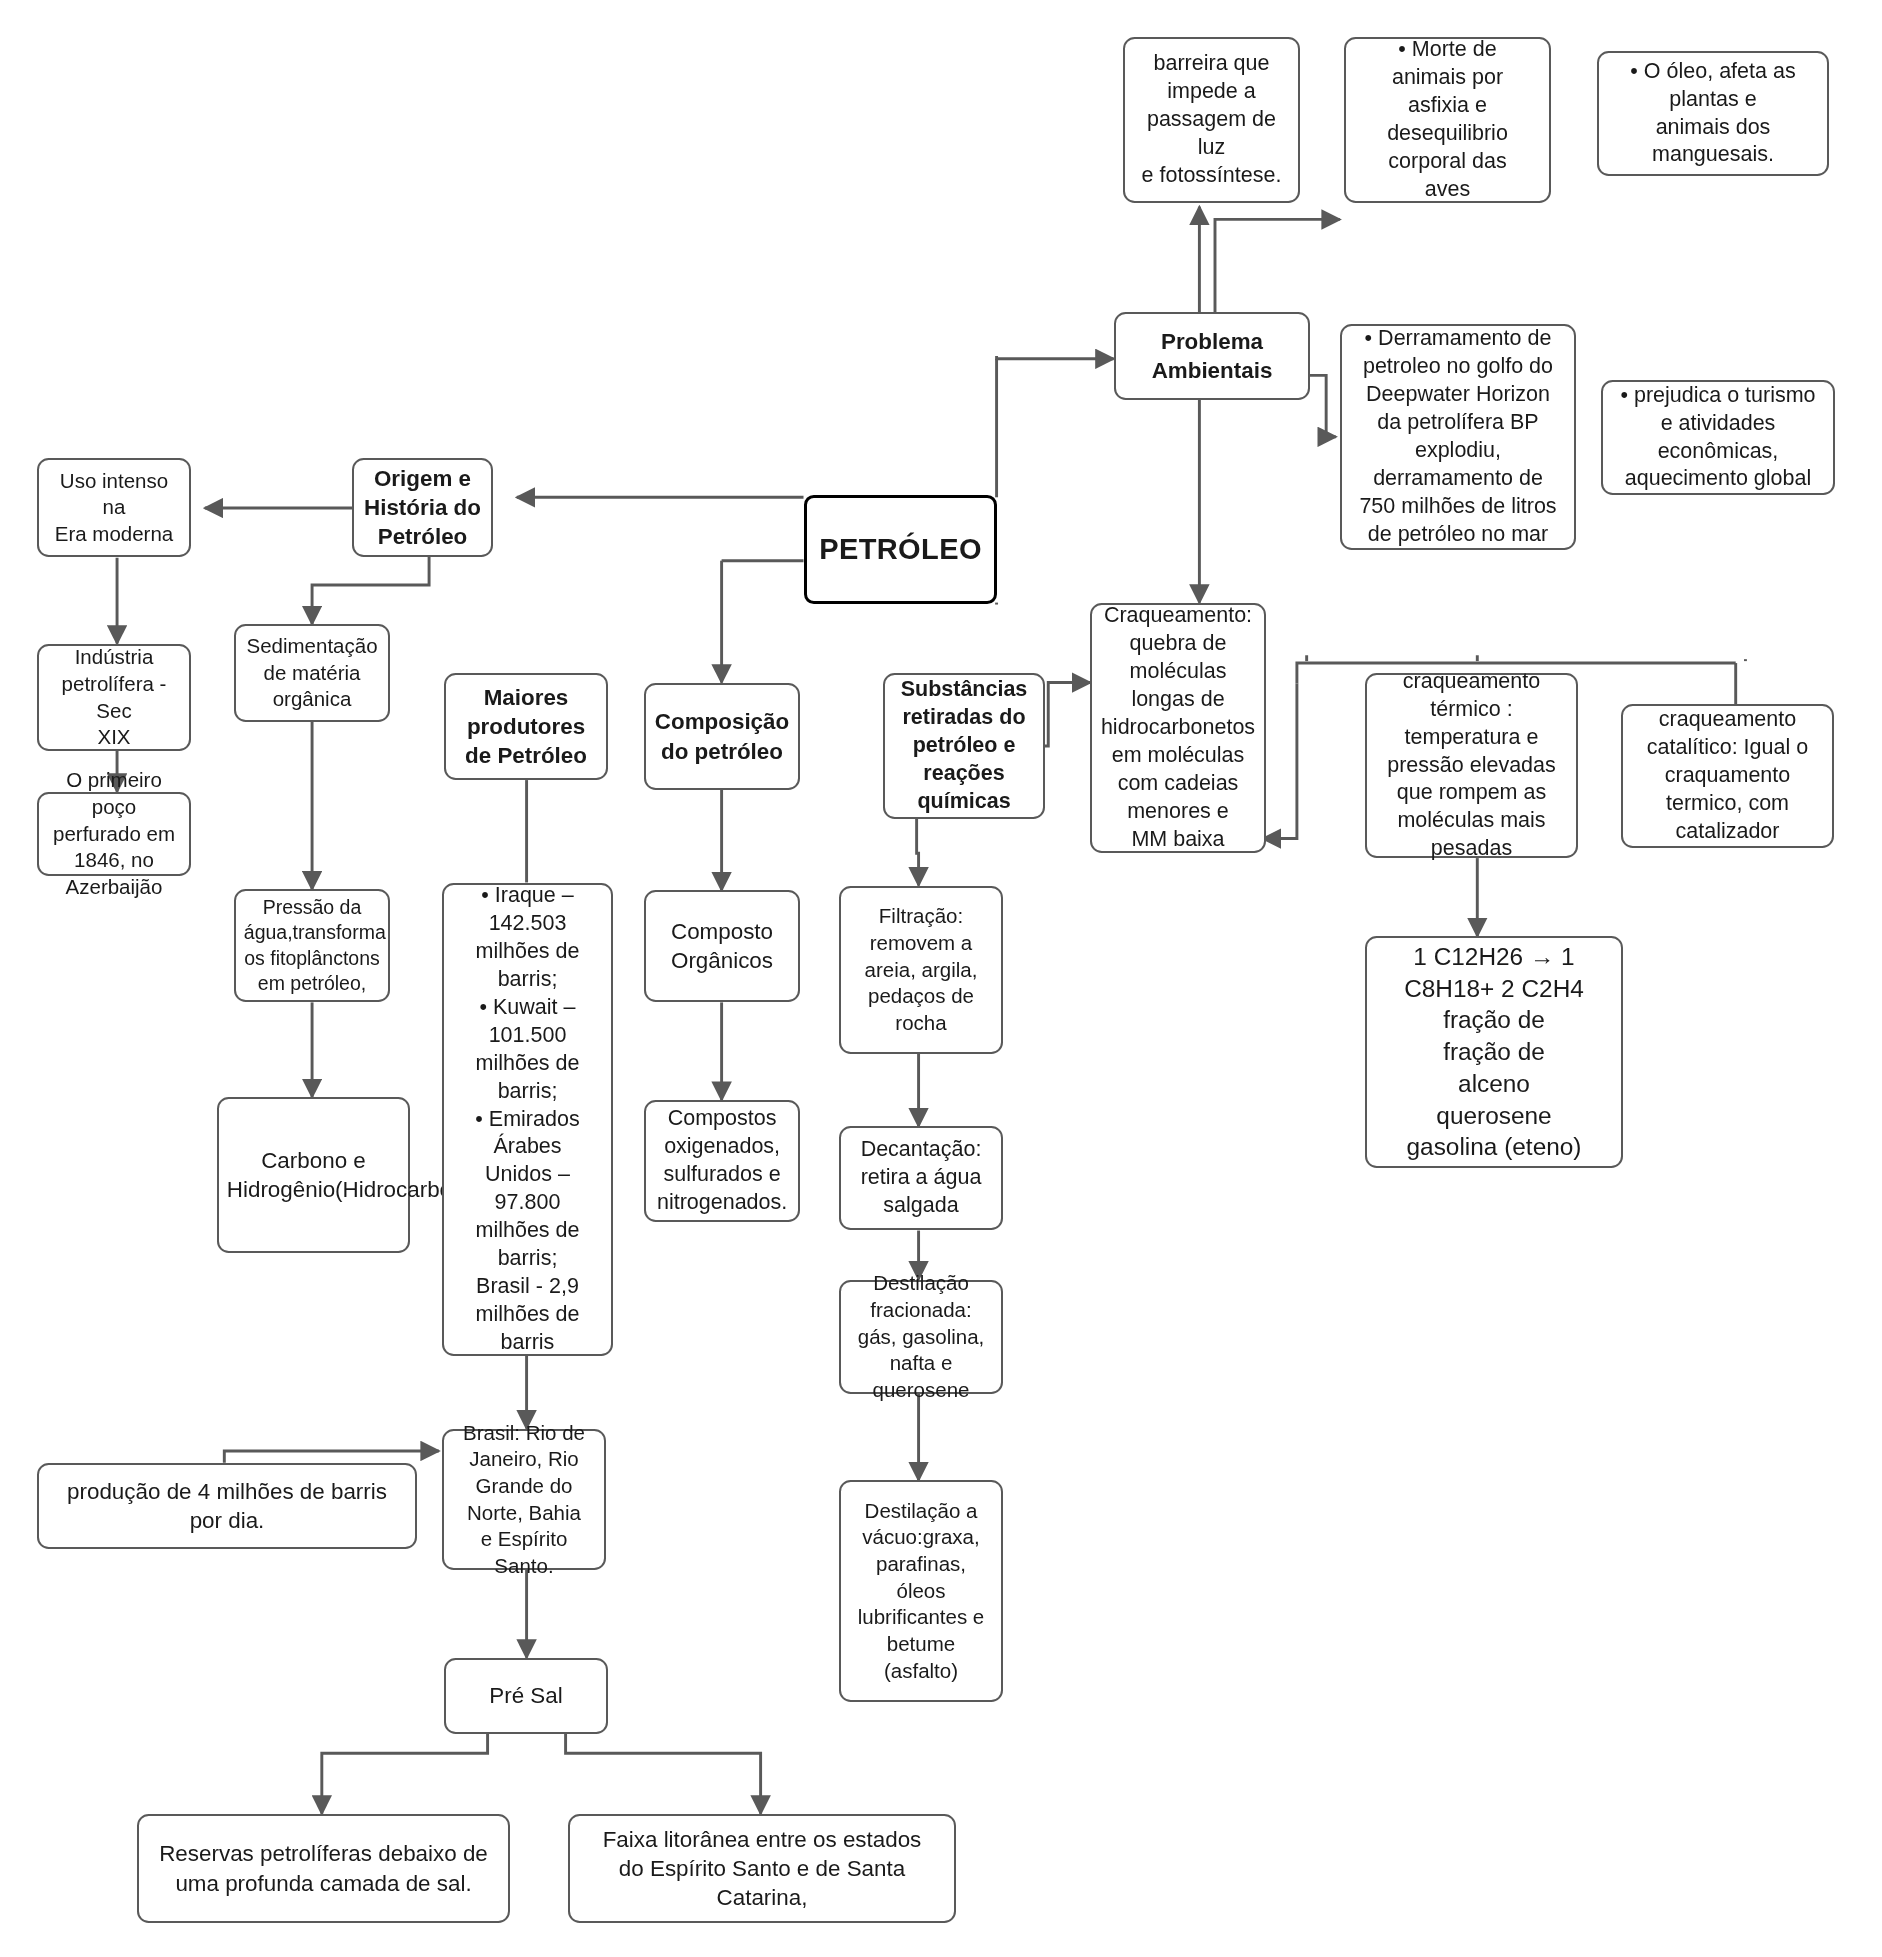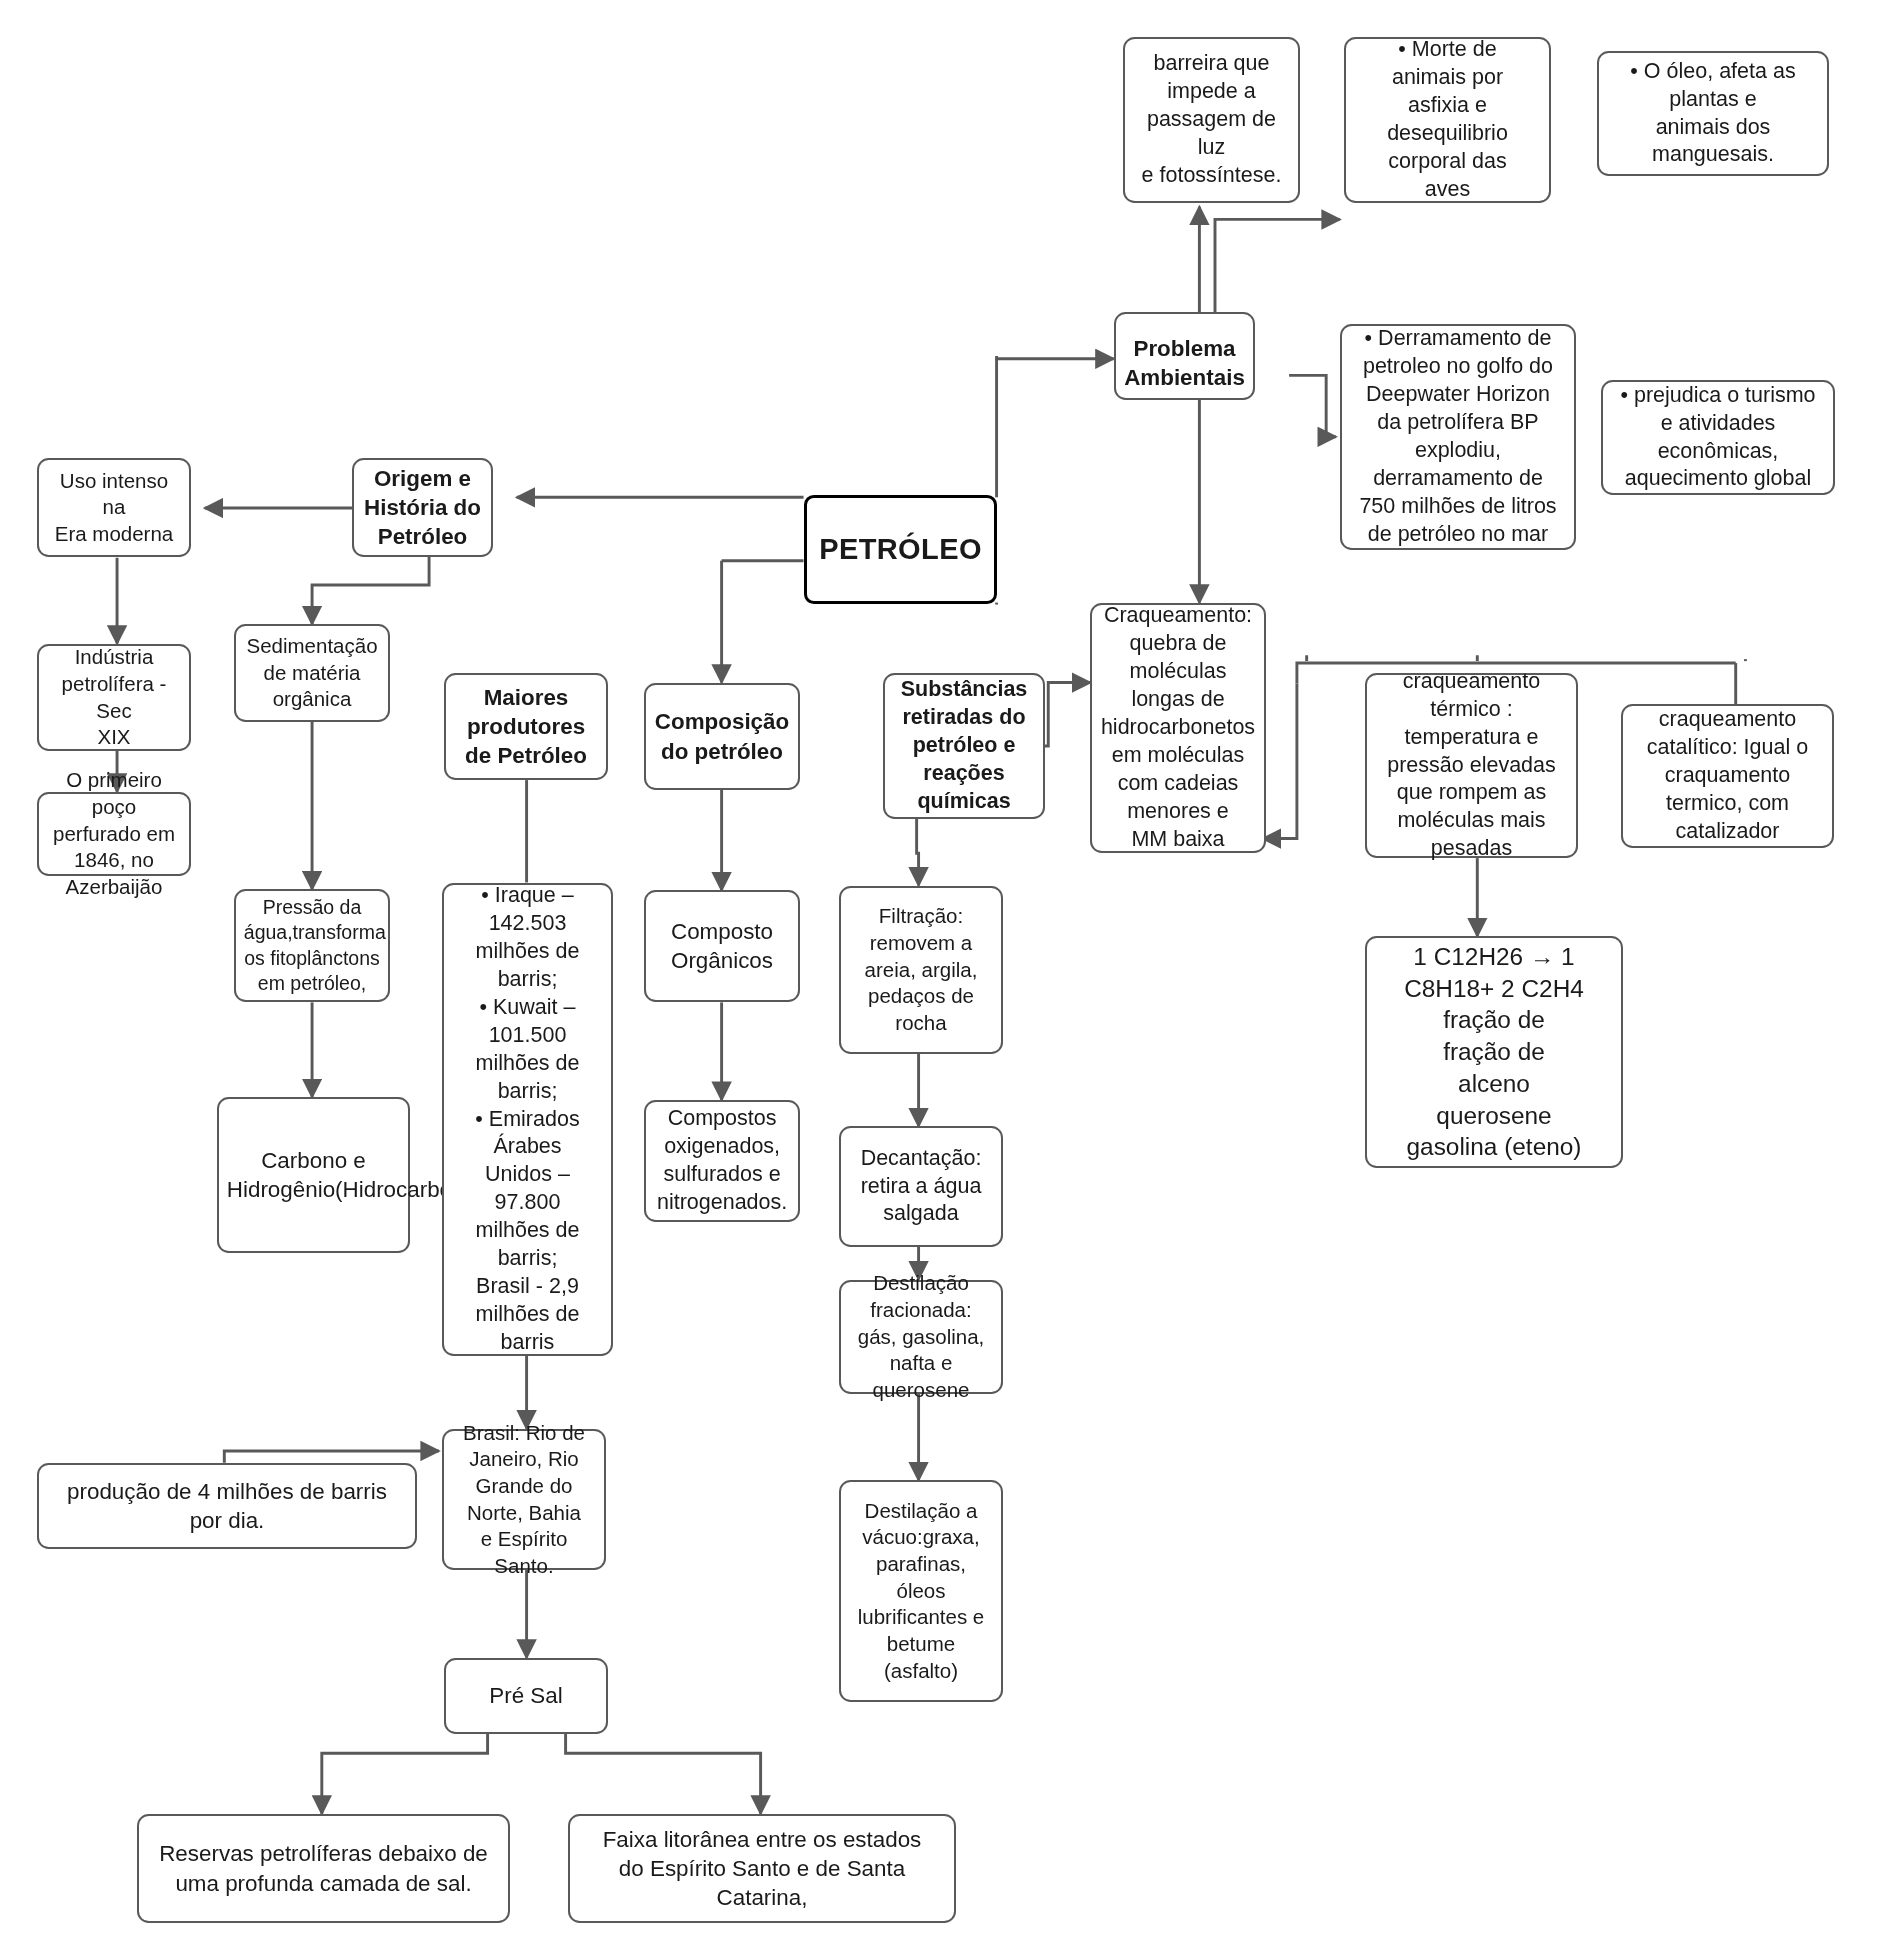--- a/index.html
+++ b/index.html
@@ -160,21 +160,21 @@
 aves</span>
   </div>
 
   <div class="node f22" style="left:1597px; top:51px; width:232px; height:125px;">
     <span class="txt">•  O óleo, afeta as
 plantas e
 animais dos
 manguesais.</span>
   </div>
 
-  <div class="node bold f23" style="left:1114px; top:312px; width:141px; height:88px;align-items:flex-end;">
+  <div class="node bold f23" style="left:1114px; top:312px; width:196px; height:88px;">
     <span class="txt">Problema
 Ambientais</span>
   </div>
 
   <div class="node f22" style="left:1340px; top:324px; width:236px; height:226px;">
     <span class="txt">•  Derramamento de
 petroleo no golfo do
 Deepwater Horizon
 da petrolífera BP
 explodiu,
@@ -317,21 +317,21 @@
   </div>
 
   <div class="node f21" style="left:839px; top:886px; width:164px; height:168px;">
     <span class="txt">Filtração:
 removem a
 areia, argila,
 pedaços de
 rocha</span>
   </div>
 
-  <div class="node f22" style="left:839px; top:1126px; width:164px; height:121px;">
+  <div class="node f22" style="left:839px; top:1126px; width:164px; height:104px;">
     <span class="txt">Decantação:
 retira a água
 salgada</span>
   </div>
 
   <div class="node f21" style="left:839px; top:1280px; width:164px; height:114px;align-items:center;">
     <span class="txt">Destilação
 fracionada:
 gás, gasolina,
 nafta e

